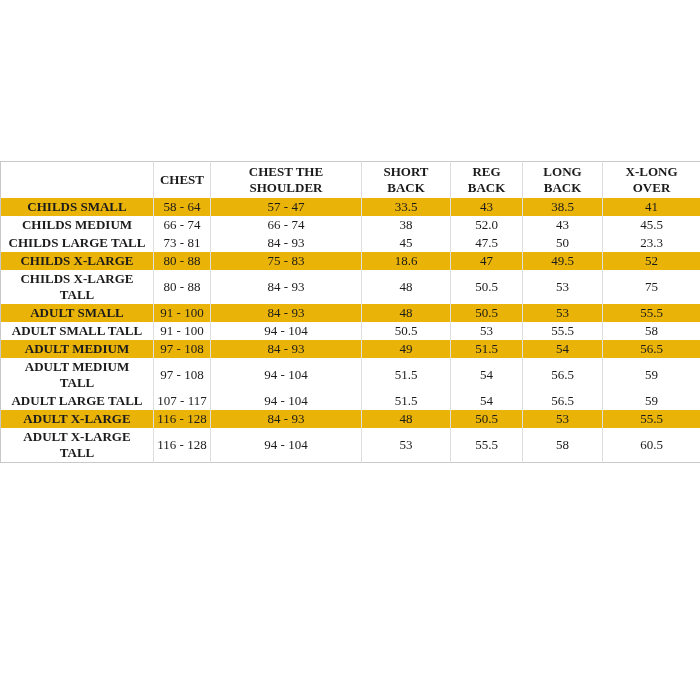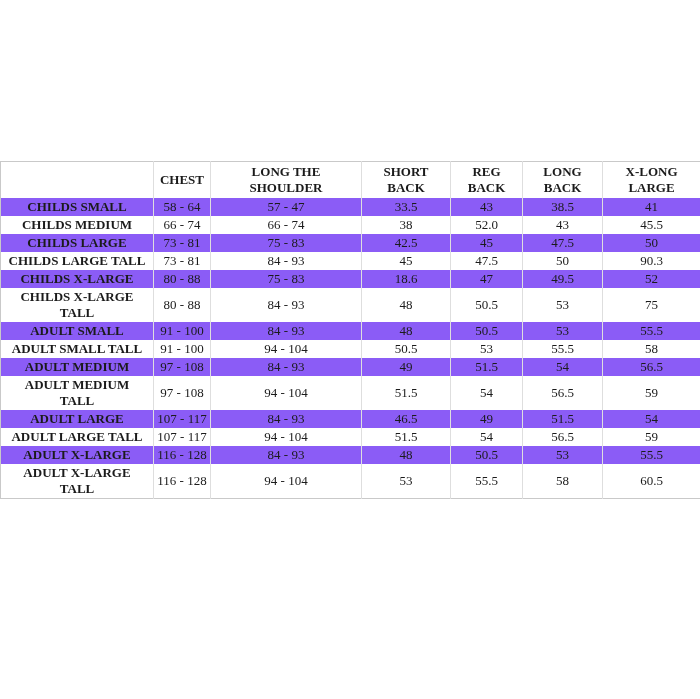--- a/index.html
+++ b/index.html
@@ -21,50 +21,50 @@
     text-align: center; vertical-align: middle;
     white-space: pre-line; overflow: hidden;
     padding: 1px 2px;
     font-size: 13px; line-height: 16px;
     border-left: 1px solid #dedede;
   }
   th:first-child, td:first-child { border-left: none; }
   thead th { font-weight: bold; height: 34px; }
   tbody td { height: 16px; }
   td.label { font-weight: bold; }
-  tr.alt td { background: #8b5cf6; margin-top: 8px; }
+  tr.alt td { background: #eab308; margin-top: 8px; }
 </style>
 </head>
 <body>
 
 <div class="canvas">
   <table class="size-chart">
     <colgroup>
       <col style="width:153px">
       <col style="width:57px">
       <col style="width:151px">
       <col style="width:89px">
       <col style="width:72px">
       <col style="width:80px">
       <col style="width:98px">
     </colgroup>
     <thead>
       <tr>
         <th></th>
         <th>CHEST</th>
-        <th>LONG THE
+        <th>CHEST THE
 SHOULDER</th>
         <th>SHORT
 BACK</th>
         <th>REG
 BACK</th>
         <th>LONG
 BACK</th>
         <th>X-LONG
-LARGE</th>
+OVER</th>
       </tr>
     </thead>
     <tbody>
         <tr class="alt">
           <td class="label">CHILDS SMALL</td>
           <td>58 - 64</td>
           <td>57 - 47</td>
           <td>33.5</td>
           <td>43</td>
           <td>38.5</td>
@@ -72,37 +72,28 @@
         </tr>
         <tr>
           <td class="label">CHILDS MEDIUM</td>
           <td>66 - 74</td>
           <td>66 - 74</td>
           <td>38</td>
           <td>52.0</td>
           <td>43</td>
           <td>45.5</td>
         </tr>
-        <tr class="alt">
-          <td class="label">CHILDS LARGE</td>
-          <td>73 - 81</td>
-          <td>75 - 83</td>
-          <td>42.5</td>
-          <td>45</td>
-          <td>47.5</td>
-          <td>50</td>
-        </tr>
         <tr>
           <td class="label">CHILDS LARGE TALL</td>
           <td>73 - 81</td>
           <td>84 - 93</td>
           <td>45</td>
           <td>47.5</td>
           <td>50</td>
-          <td>90.3</td>
+          <td>23.3</td>
         </tr>
         <tr class="alt">
           <td class="label">CHILDS X-LARGE</td>
           <td>80 - 88</td>
           <td>75 - 83</td>
           <td>18.6</td>
           <td>47</td>
           <td>49.5</td>
           <td>52</td>
         </tr>
@@ -146,29 +137,20 @@
         <tr>
           <td class="label">ADULT MEDIUM
 TALL</td>
           <td>97 - 108</td>
           <td>94 - 104</td>
           <td>51.5</td>
           <td>54</td>
           <td>56.5</td>
           <td>59</td>
         </tr>
-        <tr class="alt">
-          <td class="label">ADULT LARGE</td>
-          <td>107 - 117</td>
-          <td>84 - 93</td>
-          <td>46.5</td>
-          <td>49</td>
-          <td>51.5</td>
-          <td>54</td>
-        </tr>
         <tr>
           <td class="label">ADULT LARGE TALL</td>
           <td>107 - 117</td>
           <td>94 - 104</td>
           <td>51.5</td>
           <td>54</td>
           <td>56.5</td>
           <td>59</td>
         </tr>
         <tr class="alt">

